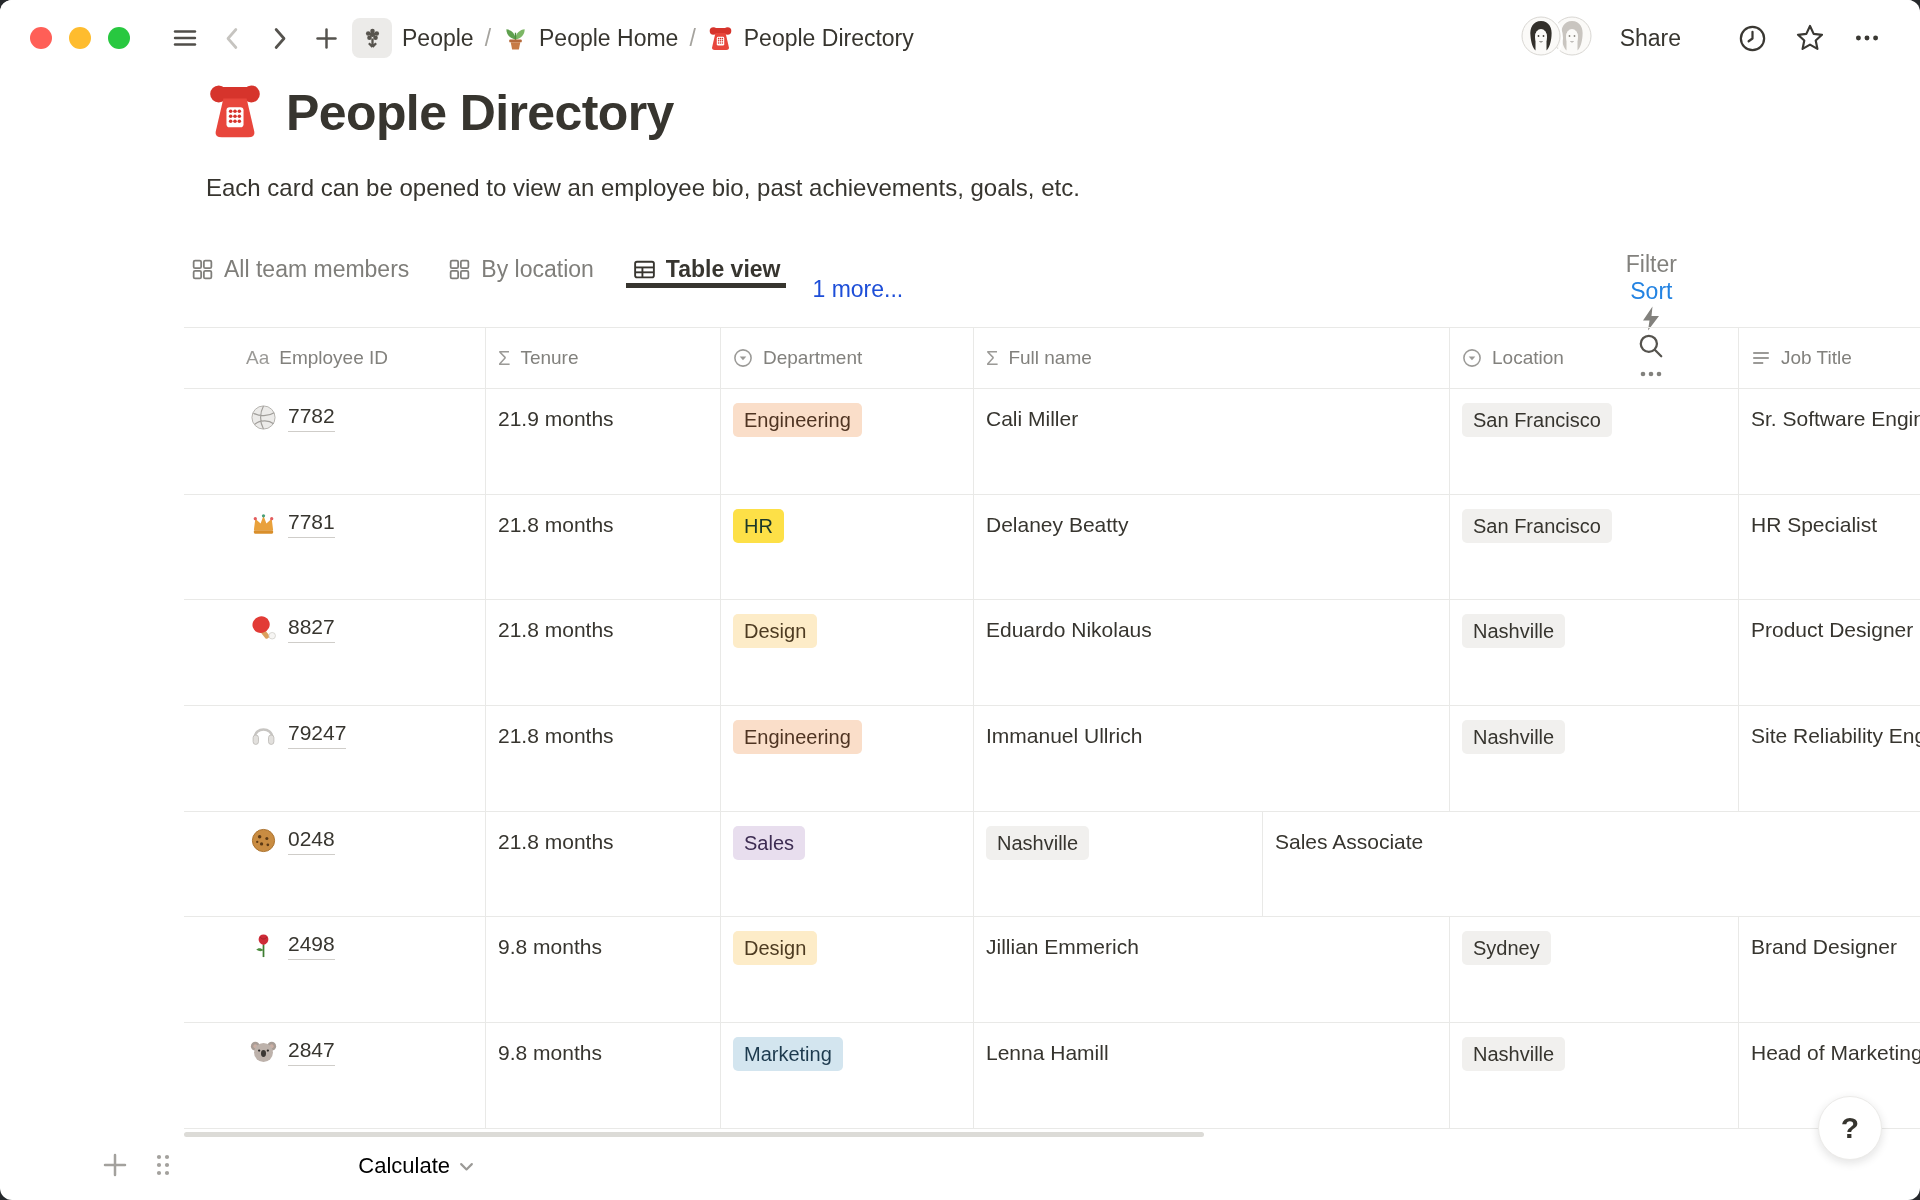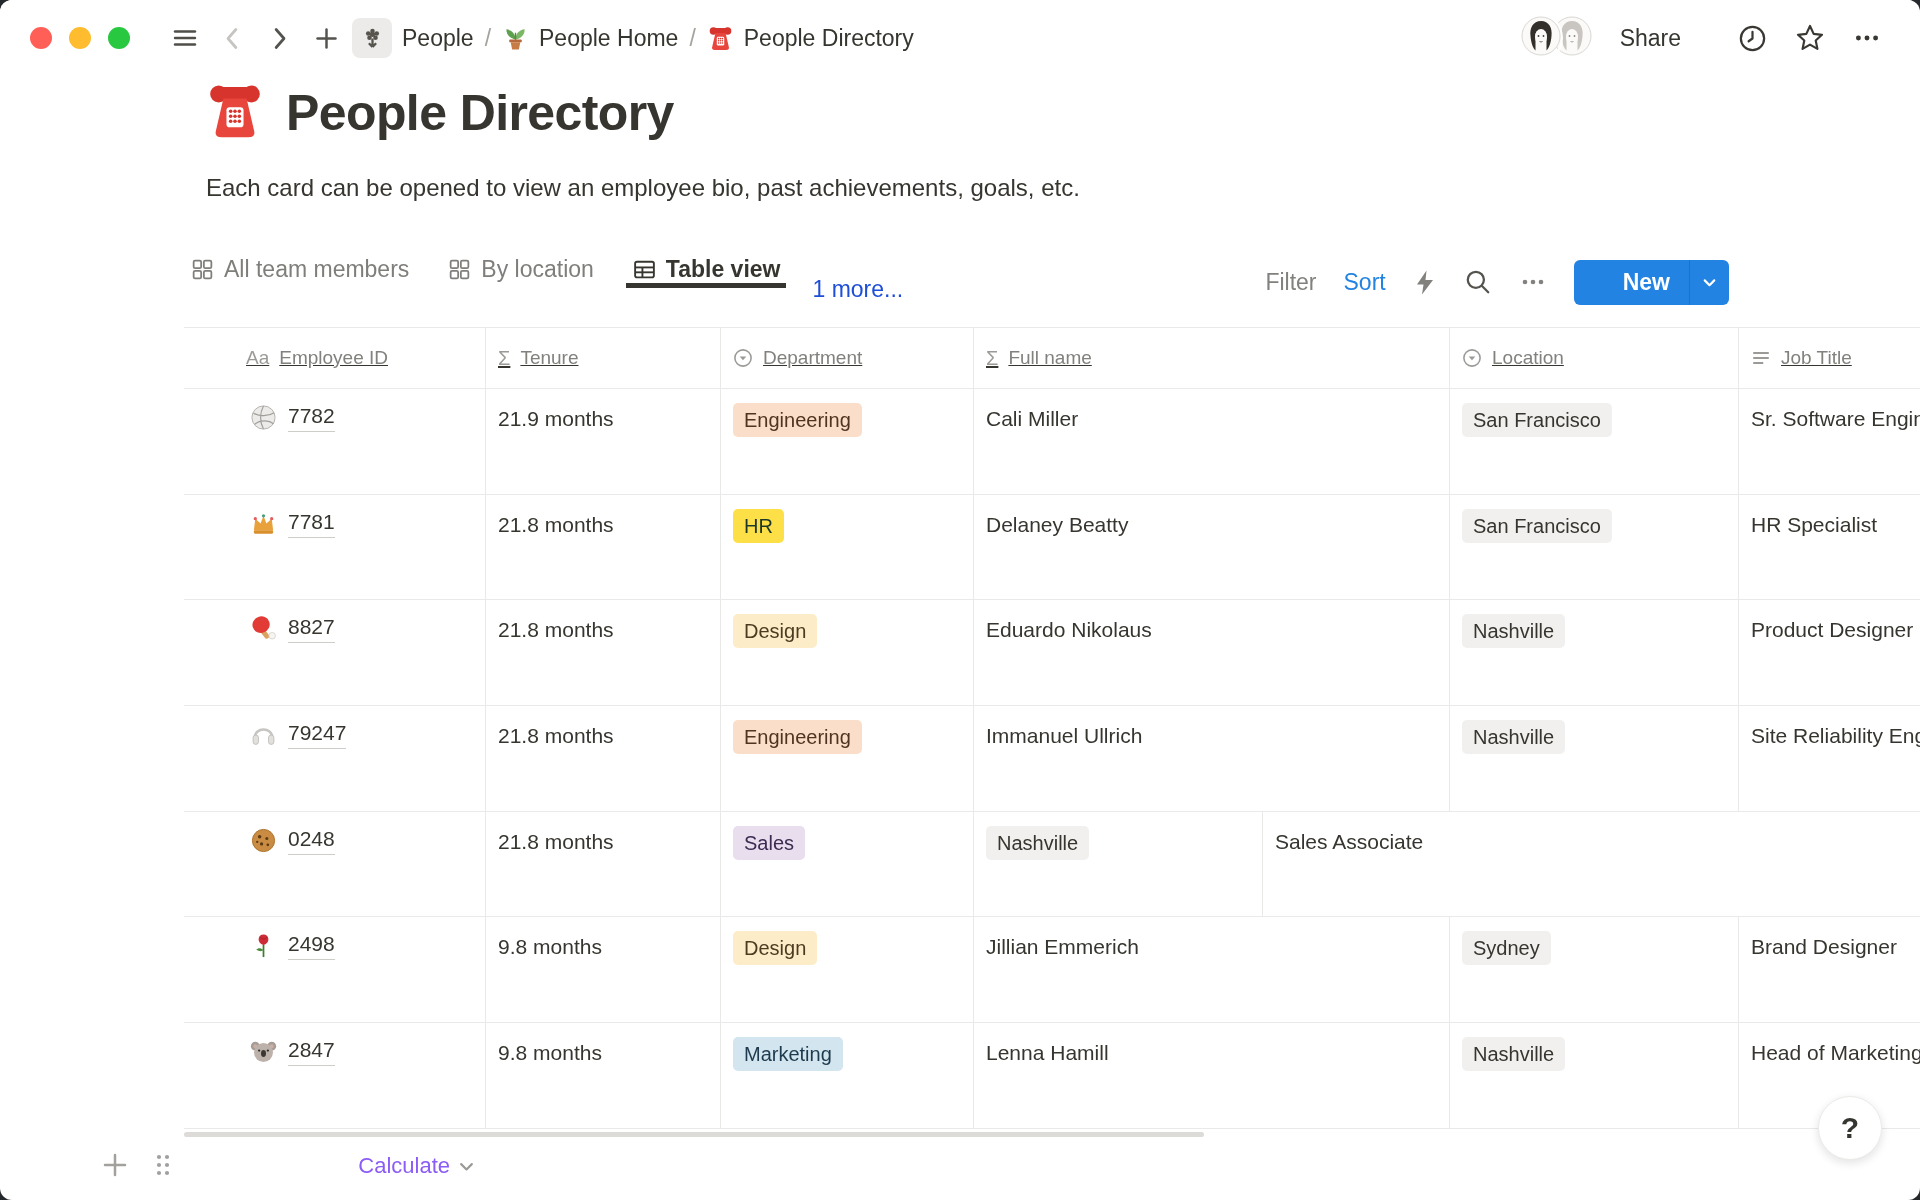--- a/index.html
+++ b/index.html
@@ -29,50 +29,50 @@
   .pagehead { position:absolute; left:204px; top:80px; display:flex; align-items:center; gap:20px; }
   .pagehead h1 { font-size:50px; font-weight:700; letter-spacing:-0.6px; color:#37352F; }
   .page-desc { position:absolute; left:206px; top:174px; font-size:24px; color:#37352F; }
 
   
   .viewbar { position:absolute; left:184px; right:191px; top:251px; height:76px; display:flex; align-items:flex-end; }
   .tabs { display:flex; align-items:flex-start; height:100%; }
   .tab { display:flex; align-items:center; gap:9px; font-size:23px; color:#7F7E7A; padding:5px 6px 0 6px; margin-right:26px; border-bottom:5px solid transparent; cursor:pointer; white-space:nowrap; }
   .tab.active { color:#37352F; font-weight:600; border-bottom-color:#37352F; }
   .more-link { display:flex; align-items:center; height:100%; padding-top:5px; border-bottom:5px solid transparent; font-size:23px; color:#1d4ed8; cursor:pointer; }
-  .vb-right { margin-left:auto; display:flex; align-items:center; height:100%; padding-bottom:14px; }
+  .vb-right { margin-left:auto; display:flex; align-items:center; height:100%; padding-bottom:14px;flex-direction:column; }
   .vb-right > * { margin-left:27px; }
   .filter-link { font-size:23px; color:#82817D; cursor:pointer; }
   .sort-link { font-size:23px; color:#2383E2; cursor:pointer; }
   .new-btn { display:flex; align-items:stretch; background:#2383E2; border-radius:6px; overflow:hidden; height:45px; cursor:pointer;padding-left:30px; }
   .new-btn .nb-label { display:flex; align-items:center; padding:0 19px; color:#fff; font-size:23px; font-weight:600; }
   .new-btn .nb-chev { display:flex; align-items:center; justify-content:center; width:40px; border-left:1px solid #1B72C6; }
 
   
   .table { position:absolute; left:184px; top:327px; right:0; border-top:1px solid #E9E9E7; }
   .cell { flex:none; display:flex; align-items:center; padding:0 12px; overflow:hidden; }
   .c0 { width:302px; padding-left:62px; }
   .c1 { width:235px; } .c2 { width:253px; } .c3 { width:476px; } .c4 { width:289px; } .c5 { width:330px; }
   .c0,.c1,.c2,.c3,.c4 { border-right:1px solid #E9E9E7; }
-  .thead { display:flex; height:61px; border-bottom:1px solid #E9E9E7;text-decoration:underline; }
+  .thead { display:flex; height:61px; border-bottom:1px solid #E9E9E7; }
   .thead .cell { gap:10px; color:#82817D; font-size:19px; cursor:pointer; white-space:nowrap; }
   .prop-aa { font-size:19px; color:#9B9A97; } .prop-sigma { font-size:20px; color:#9B9A97; }
   .trow { display:flex; height:105.7px; border-bottom:1px solid #E9E9E7; }
   .trow .cell { align-items:flex-start; padding-top:14px; font-size:21px; color:#37352F; }
   .trow .c0 { padding-left:66px; gap:11px; }
   .emoji { width:27px; height:27px; flex:none; margin-top:1px; }
   .id-link { font-weight:500; border-bottom:1.5px solid #CFCDC9; padding-bottom:2px; line-height:26px; cursor:pointer; white-space:nowrap; }
   .tag { display:inline-block; height:34px; line-height:34px; padding:0 11px; border-radius:5px; font-size:20px; white-space:nowrap; }
   .plain { line-height:31px; white-space:nowrap; }
 
   
   .hscroll-thumb { position:absolute; left:184px; top:1132px; width:1020px; height:5px; border-radius:3px; background:#DCDBD7; }
   .foot-plus { position:absolute; left:100px; top:1150px; cursor:pointer; }
   .foot-drag { position:absolute; left:152px; top:1151px; cursor:grab; }
-  .calc { position:absolute; left:184px; top:1153px; width:292px; display:flex; justify-content:flex-end; align-items:center; gap:7px; color:#8b5cf6; font-size:22px; cursor:pointer; }
+  .calc { position:absolute; left:184px; top:1153px; width:292px; display:flex; justify-content:flex-end; align-items:center; gap:7px; color:#000000; font-size:22px; cursor:pointer; }
   .help-btn { position:absolute; left:1818px; top:1096px; width:64px; height:64px; border-radius:50%; background:#fff; border:1px solid #ECEBE9; box-shadow:0 3px 10px rgba(15,15,15,0.12); display:flex; align-items:center; justify-content:center; font-size:30px; font-weight:600; color:#37352F; cursor:pointer; }
 </style>
 </head>
 <body>
 
 <div class="window">
 
   <div class="titlebar">
     <span class="tl red"></span>
     <span class="tl yellow"></span>

